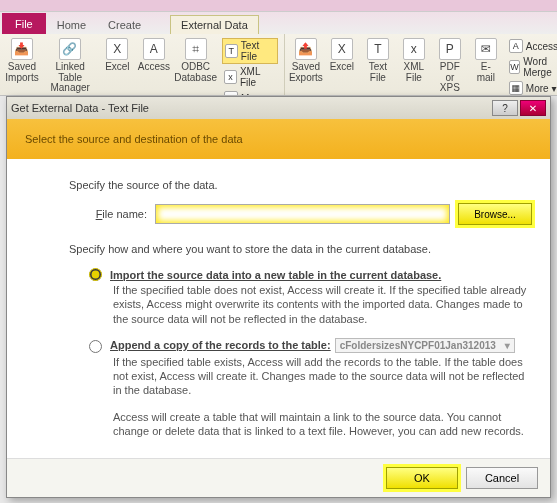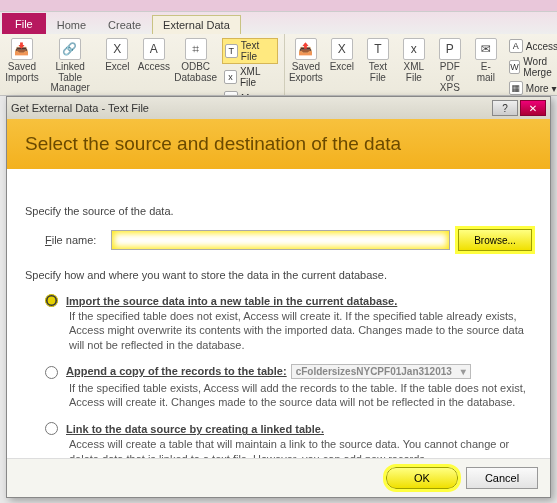--- a/index.html
+++ b/index.html
@@ -3,57 +3,57 @@
 <meta charset="utf-8">
 <style>
 * { box-sizing: border-box; margin: 0; padding: 0; font-family: 'Segoe UI', Tahoma, sans-serif; }
 body { background: #e8e8e8; font-size: 11px; color: #333; overflow: hidden; width: 557px; height: 503px; }
 
 
 .titlebar { height: 12px; background: linear-gradient(#e9c7da, #e9c7da); border-bottom: 1px solid #ccc; }
 .tabs { display: flex; background: linear-gradient(#f0e0e8,#eee); height: 22px; align-items: flex-end; padding-left: 2px; }
 .tab { padding: 3px 10px; font-size: 11px; cursor: pointer; color: #555; border: 1px solid transparent; border-bottom: none; }
 .tab.file { background: #b7185f; color: #fff; border-radius: 0; padding: 4px 12px; }
-.tab.active { background: #f5f0e0; border: 1px solid #c9c383; border-bottom: none; color: #333; }
+.tab.active { background: #f5f0e0; border: 1px solid #c9c383; border-bottom: none; color: #333; margin-left: 18px; }
 .ribbon { background: linear-gradient(#f5f2e8,#ece9dc); height: 62px; display: flex; border-bottom: 1px solid #bfbfbf; overflow: hidden; }
 .group { display: flex; flex-direction: column; padding: 2px 4px 0 4px; border-right: 1px solid #d0cdba; position: relative; }
 .group-row { display: flex; gap: 2px; flex: 1; }
 .rbtn { display: flex; flex-direction: column; align-items: center; justify-content: flex-start; padding: 2px 3px; font-size: 10px; color: #444; cursor: pointer; line-height: 1.05; text-align: center; min-width: 34px; }
 .rbtn .ico { width: 22px; height: 22px; margin-bottom: 2px; background: #fff; border: 1px solid #bbb; border-radius: 2px; display: flex; align-items: center; justify-content: center; font-size: 12px; }
 .smallstack { display: flex; flex-direction: column; gap: 1px; padding: 2px; font-size: 10px; min-width: 60px; }
 .smallitem { display: flex; align-items: center; gap: 3px; padding: 1px 2px; cursor: pointer; }
 .smallitem.active { background: #ffe97f; border: 1px solid #d6b656; }
 .smallitem .sico { width: 14px; height: 14px; background: #fff; border: 1px solid #aaa; border-radius: 2px; display:flex;align-items:center;justify-content:center;font-size:9px;}
 
 
 .dialog { position: absolute; top: 96px; left: 6px; width: 545px; height: 402px; background: #fff; border: 1px solid #888; box-shadow: 3px 3px 8px rgba(0,0,0,.3); display:flex; flex-direction:column;}
 .dlg-title { background: linear-gradient(#e8e6dc,#d7d5c9); height: 22px; display:flex; align-items:center; padding: 0 4px; font-size: 11px; color:#333; }
 .dlg-title .spacer { flex:1; }
 .dlg-title .wbtn { width: 26px; height: 16px; margin-left: 2px; background: linear-gradient(#eee,#ccc); border:1px solid #888; display:flex;align-items:center;justify-content:center; font-size:10px; cursor:pointer;}
 .dlg-title .wbtn.close { background: linear-gradient(#e07,#a03); color:#fff; border-color:#803;}
-.dlg-banner { background: linear-gradient(#f7c13d,#f3b11e); color:#6b4a00; padding: 14px 18px; font-size: 19px; }
-.dlg-body { flex:1; padding: 32px 18px 8px 18px; color:#444; font-size:11px; overflow:hidden; }
+.dlg-banner { background: linear-gradient(#f7c13d,#f3b11e); color:#6b4a00; padding: 14px 18px; font-size: 11px; }
+.dlg-body { flex:1; padding: 16px 18px 8px 18px; color:#444; font-size:11px; overflow:hidden;margin-left:44px; }
 .section-head { margin: 4px 0 12px 0; }
 .filerow { display:flex; align-items:center; gap:8px; margin: 0 0 18px 20px; }
-.filerow label { min-width: 58px; }
+.filerow label { min-width: 58px; text-align: right; }
 .filerow label u { text-decoration: underline; }
 .filerow input { flex:1; height:20px; border:1px solid #aaa; padding: 2px 4px; font-size:11px; background:#fff;}
 .filerow input.hl { box-shadow: 0 0 6px 2px rgba(255,230,0,.9) inset; }
 .browse { width:74px; height:22px; border:1px solid #a0a000; background: linear-gradient(#ffff80,#f0e000); outline: 3px solid #ffff40; font-size:10px; cursor:pointer;}
 .opt { display:flex; gap:8px; margin: 6px 0 2px 20px; align-items:flex-end;text-decoration:underline;}
 .opt input[type=radio]{ margin-top:1px; }
 .opt .r0 { accent-color: #e6d100; }
 .opt-label { font-weight:bold; }
 .opt-label u { text-decoration: underline; }
 .opt-desc { margin: 2px 0 12px 44px; color:#555; line-height:1.3; }
 .inline-select { display:inline-block; border:1px solid #bbb; background:#f3f3f3; padding:1px 18px 1px 4px; color:#888; font-size:10px; margin-left:4px; position:relative; min-width:170px;}
 .inline-select::after{content:"▾"; position:absolute; right:4px; top:1px; color:#999;}
 .dlg-footer { border-top:1px solid #ddd; padding: 8px 12px; display:flex; justify-content:flex-end; gap:8px; background:#f5f5f0;}
 .dlg-footer button { width:72px; height:22px; border:1px solid #999; background:linear-gradient(#fafafa,#e3e3e3); font-size:11px; cursor:pointer;}
-.dlg-footer button.ok { background: linear-gradient(#ffff80,#f0e000); outline:3px solid #ffff40; border-color:#a0a000;border-radius:10px;}
+.dlg-footer button.ok { background: linear-gradient(#ffff80,#f0e000); outline:3px solid #ffff40; border-color:#a0a000;}
 </style>
 </head>
 <body>
 
 <div class="titlebar"></div>
 
 <div class="tabs">
   <div class="tab file">File</div>
   <div class="tab">Home</div>
   <div class="tab">Create</div>
@@ -169,23 +169,19 @@
       <span class="opt-label"><u>I</u>mport the source data into a new table in the current database.</span>
     </div>
     <div class="opt-desc">If the specified table does not exist, Access will create it. If the specified table already exists, Access might overwrite its contents with the imported data. Changes made to the source data will not be reflected in the database.</div>
 
     <div class="opt">
       <input type="radio" name="m" style="">
       <span class="opt-label"><u>A</u>ppend a copy of the records to the table:<span class="inline-select">cFoldersizesNYCPF01Jan312013</span></span>
     </div>
     <div class="opt-desc">If the specified table exists, Access will add the records to the table. If the table does not exist, Access will create it. Changes made to the source data will not be reflected in the database.</div>
 
-    <div class="opt">
-      <input type="radio" name="m" style="">
-      <span class="opt-label"><u>L</u>ink to the data source by creating a linked table.</span>
-    </div>
     <div class="opt-desc">Access will create a table that will maintain a link to the source data. You cannot change or delete data that is linked to a text file. However, you can add new records.</div>
   </div>
   <div class="dlg-footer">
     <button class="ok">OK</button>
     <button>Cancel</button>
   </div>
 </div>
 
 </body></html>

